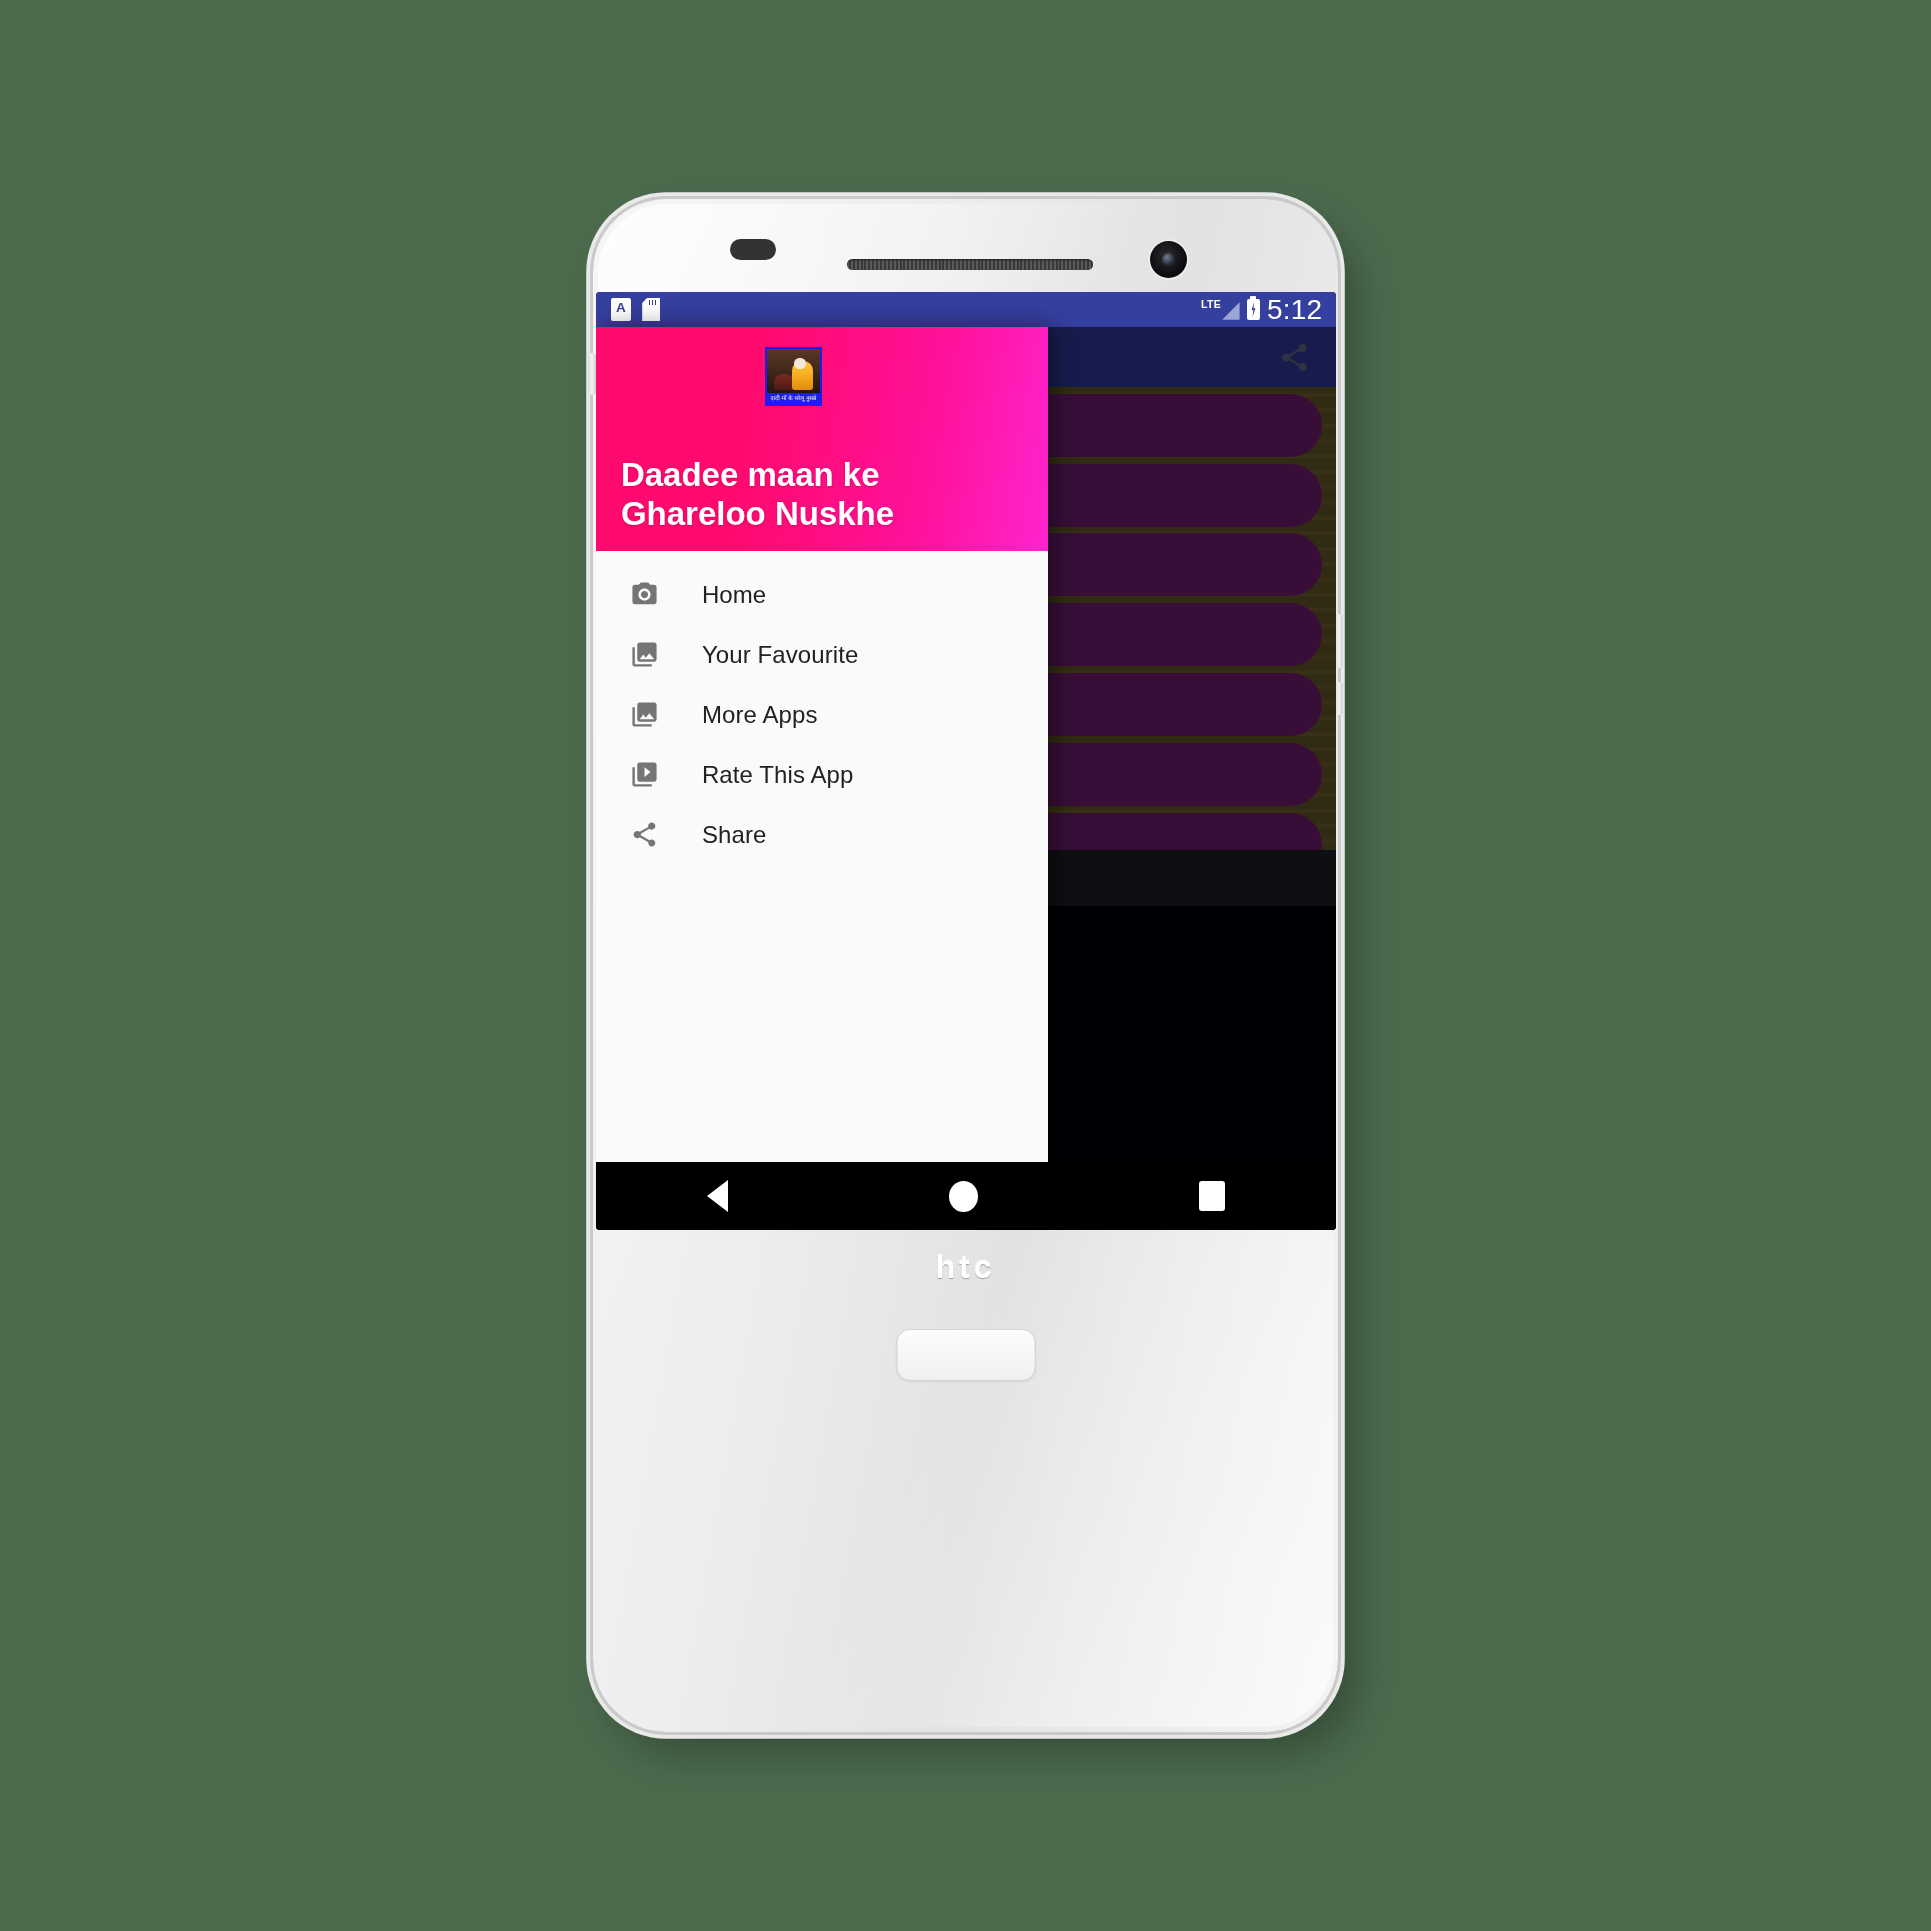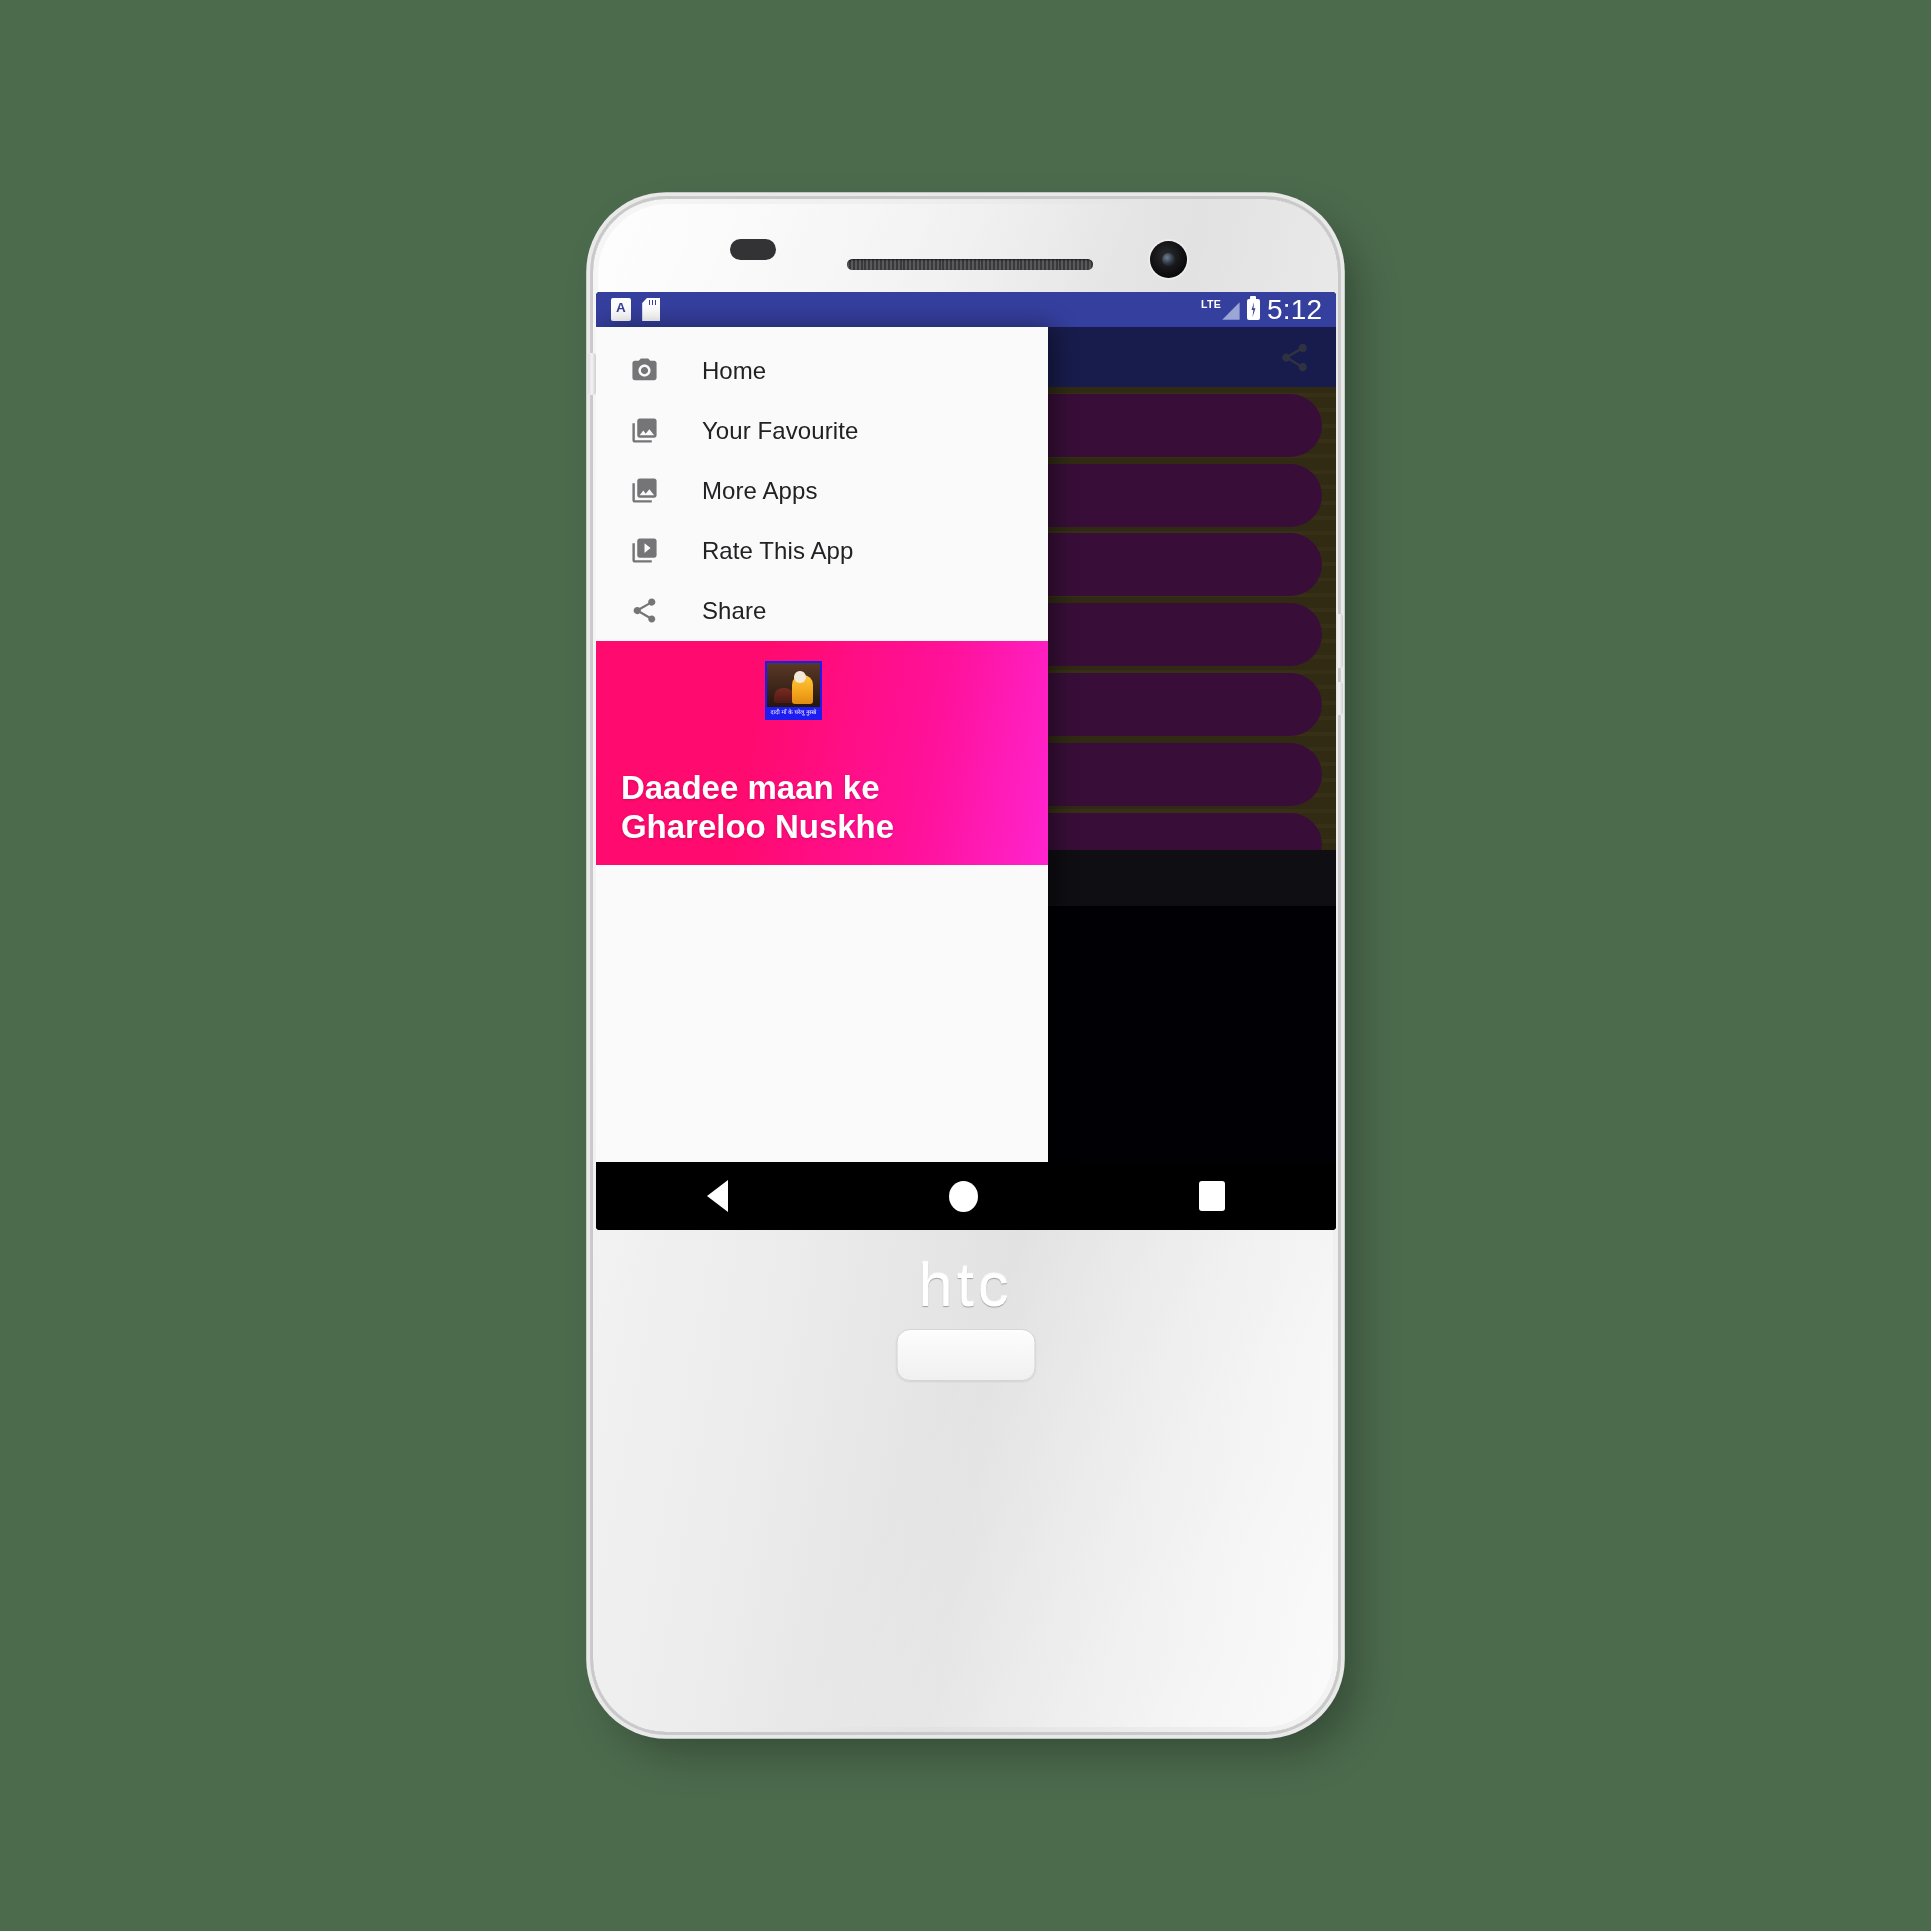--- a/index.html
+++ b/index.html
@@ -274,22 +274,22 @@
     margin-left:42px;
     font-size:24px; font-weight:500; color:#222224;
     letter-spacing:0.1px;
   }
 
   
   #htc-logo {
     position:absolute; left:0; top:1050px; width:100%;
     text-align:center;
     color:#ffffff;
-    font-size:62px;
-    font-weight:400;
+    font-size:32px;
+    font-weight:700;
     letter-spacing:3.9px;
     text-shadow: 0 1px 1px rgba(150,150,150,.9), 0 -1px 1px rgba(255,255,255,.9);
     font-family:"Liberation Sans", sans-serif;
   }
   #home-button {
     position:absolute; left:50%; top:1130px;
     transform:translateX(-50%);
     width:137px; height:50px;
     border:1.9px solid #d5d5d5;
     border-radius:13.5px;
@@ -357,20 +357,30 @@
             <div id="ad-label">AdMob by Google</div>
           </div>
         </div>
       </div>
     </div>
 
     <div id="scrim"></div>
 
     <div id="drawer">
 
+      <div id="drawer-header">
+        <div id="drawer-app-icon">
+          <div id="icon-fig-person2"></div>
+          <div id="icon-fig-body"></div>
+          <div id="icon-fig-head"></div>
+          <div id="icon-caption">दादी माँ के घरेलू नुस्खे</div>
+        </div>
+        <div id="drawer-title">Daadee maan ke Ghareloo Nuskhe</div>
+      </div>
+
       <div id="drawer-menu">
 
         <div class="menu-item">
           <span class="menu-icon">
             <svg viewBox="0 0 24 24" width="29" height="29" fill="#757578">
               <path d="M9 2L7.17 4H4c-1.1 0-2 .9-2 2v12c0 1.1.9 2 2 2h16c1.1 0 2-.9 2-2V6c0-1.1-.9-2-2-2h-3.17L15 2H9zm3 15c-2.76 0-5-2.24-5-5s2.24-5 5-5 5 2.24 5 5-2.24 5-5 5zm0-8c-1.65 0-3 1.35-3 3s1.35 3 3 3 3-1.35 3-3-1.35-3-3-3z"></path>
             </svg>
           </span>
           <span class="menu-label">Home</span>
         </div>
@@ -405,30 +415,20 @@
         <div class="menu-item">
           <span class="menu-icon">
             <svg viewBox="0 0 24 24" width="29" height="29" fill="#757578">
               <path d="M18 16.08c-.76 0-1.44.3-1.96.77L8.91 12.7c.05-.23.09-.46.09-.7s-.04-.47-.09-.7l7.05-4.11c.54.5 1.25.81 2.04.81 1.66 0 3-1.34 3-3s-1.34-3-3-3-3 1.34-3 3c0 .24.04.47.09.7L8.04 9.81C7.5 9.31 6.79 9 6 9c-1.66 0-3 1.34-3 3s1.34 3 3 3c.79 0 1.5-.31 2.04-.81l7.12 4.16c-.05.21-.08.43-.08.65 0 1.61 1.31 2.92 2.92 2.92s2.92-1.31 2.92-2.92-1.31-2.92-2.92-2.92z"></path>
             </svg>
           </span>
           <span class="menu-label">Share</span>
         </div>
 
       </div>
-
-      <div id="drawer-header">
-        <div id="drawer-app-icon">
-          <div id="icon-fig-person2"></div>
-          <div id="icon-fig-body"></div>
-          <div id="icon-fig-head"></div>
-          <div id="icon-caption">दादी माँ के घरेलू नुस्खे</div>
-        </div>
-        <div id="drawer-title">Daadee maan ke Ghareloo Nuskhe</div>
-      </div>
     </div>
 
     <div id="nav-bar">
       <div class="nav-back"></div>
       <div class="nav-home"></div>
       <div class="nav-recents"></div>
     </div>
 
   </div>
 

